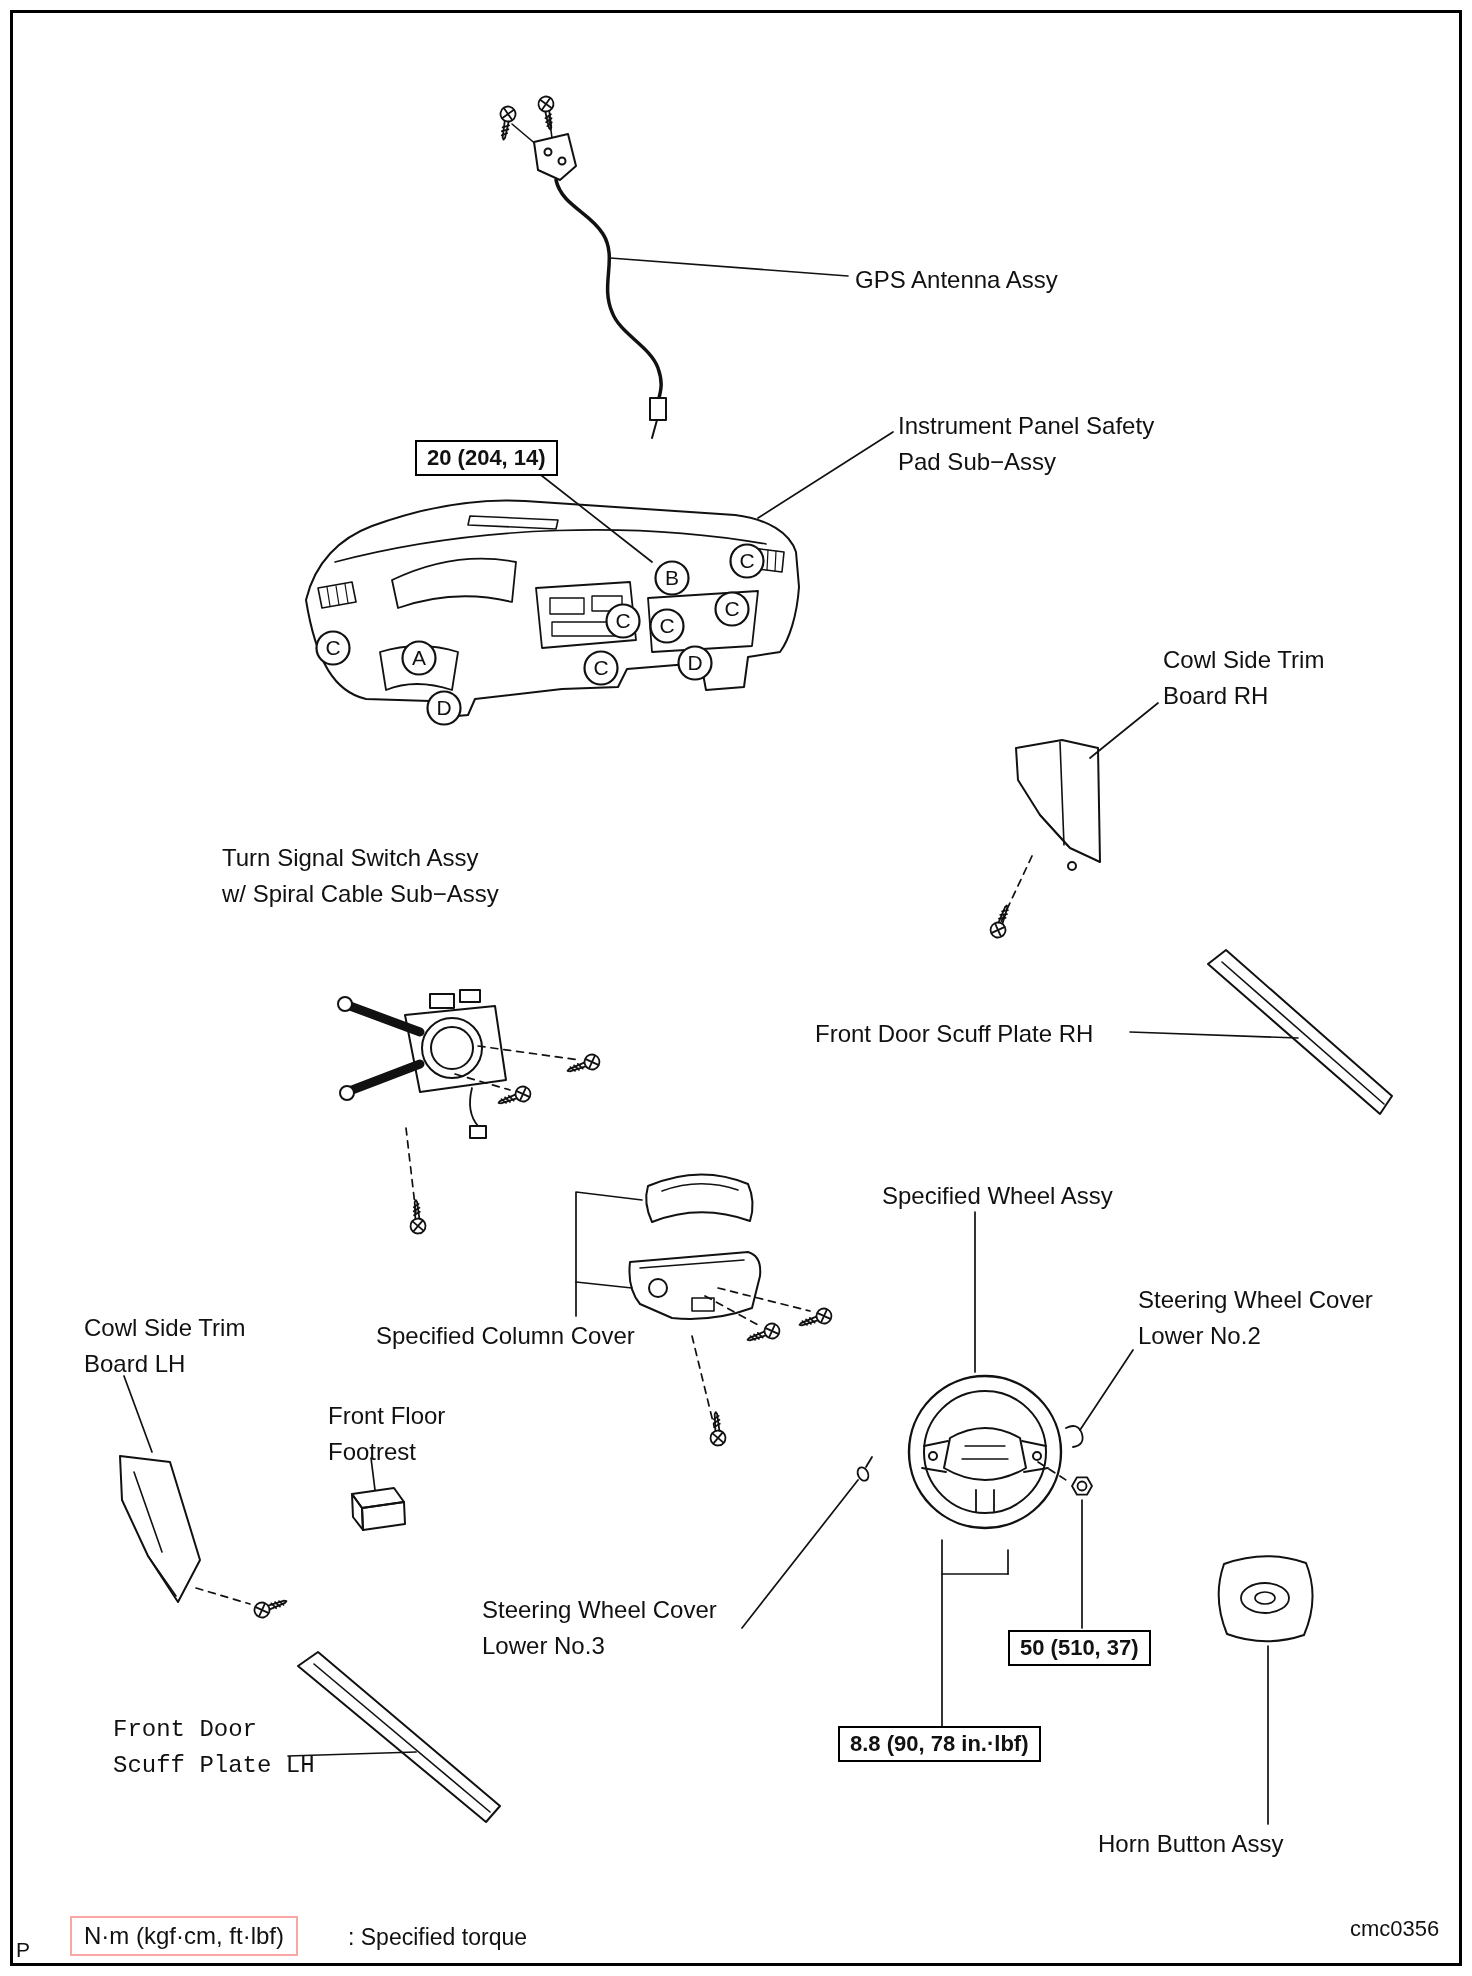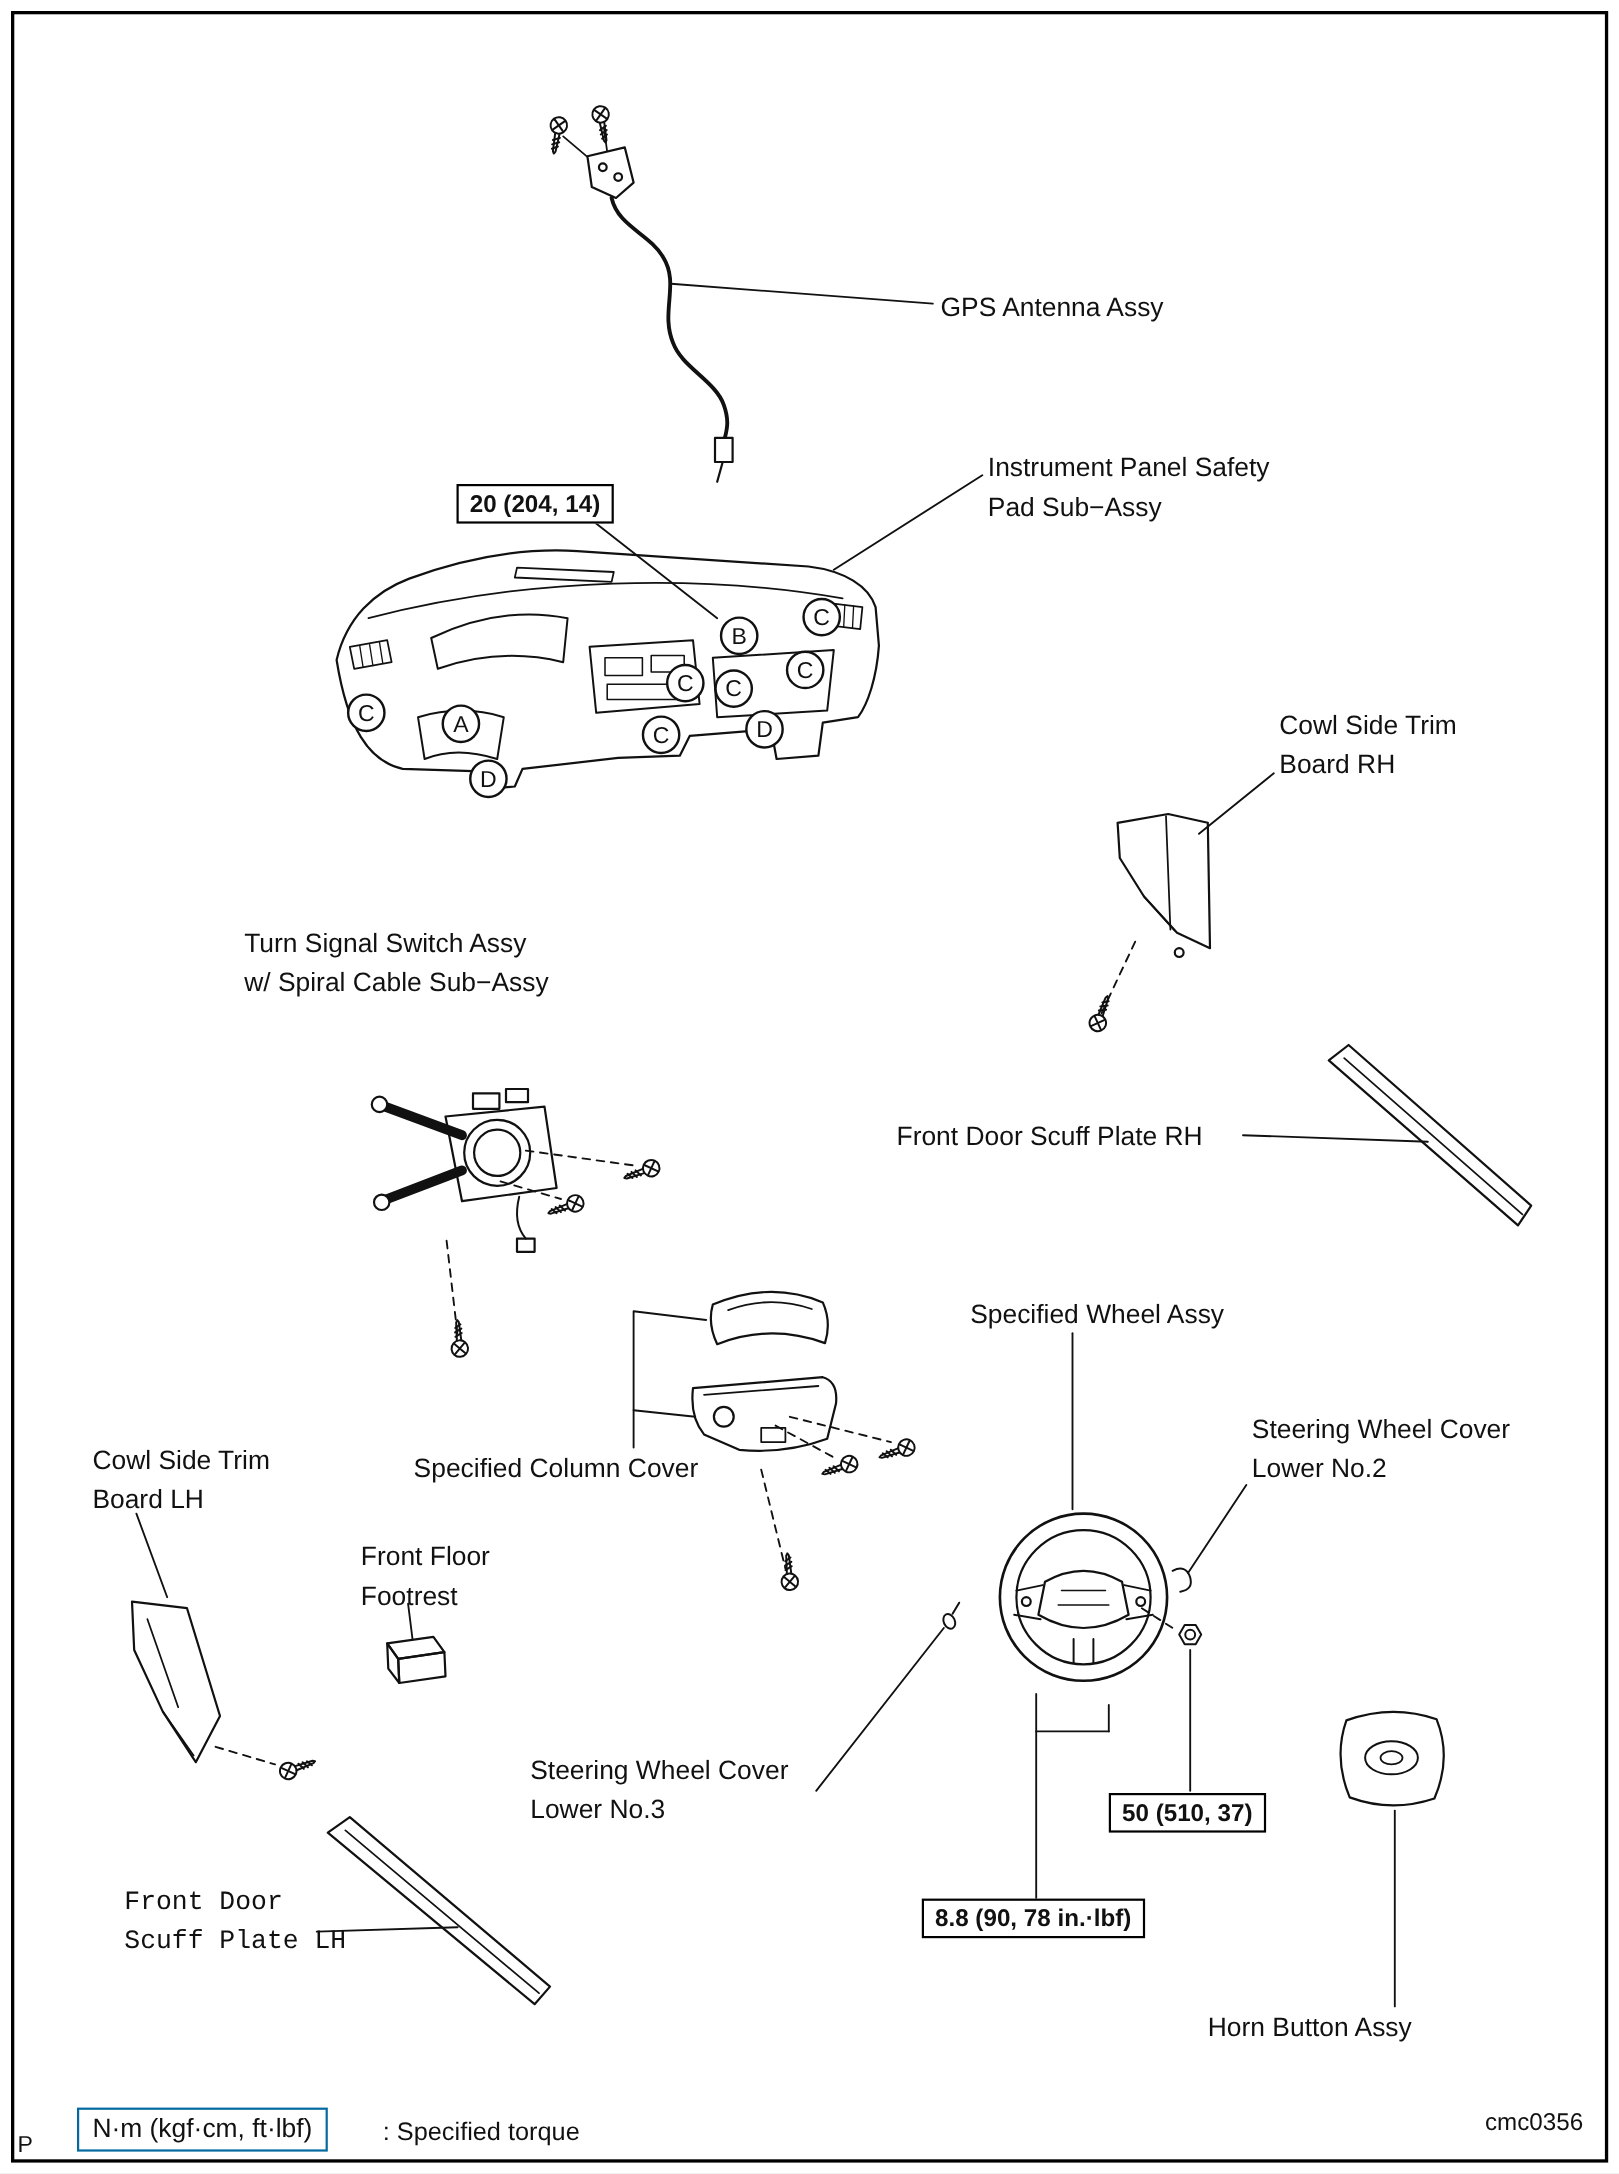--- a/index.html
+++ b/index.html
@@ -9,21 +9,21 @@
     margin:0 auto;
   }
   .frame{position:absolute;left:10px;top:10px;right:10px;bottom:10px;border:3px solid #000;}
   svg.art{position:absolute;left:0;top:0;}
   svg text{font-family:"Liberation Sans", sans-serif;fill:#111;stroke:none;font-size:21px;}
   .lbl{position:absolute;font-size:24px;line-height:1.5;white-space:pre-line;color:#111;}
   .torque{
     position:absolute;border:2px solid #000;background:#fff;
     font-weight:bold;font-size:22px;line-height:1.2;padding:3px 10px;white-space:nowrap;
   }
-  .legend-box{position:absolute;border:2px solid #0369a1;background:#fff;font-size:24px;padding:4px 12px;white-space:nowrap;}
+  .legend-box{position:absolute;border:2px solid #fca5a5;background:#fff;font-size:24px;padding:4px 12px;white-space:nowrap;}
   .legend-desc{position:absolute;font-size:23px;white-space:nowrap;}
   .code{position:absolute;font-size:22px;}
   .pmark{position:absolute;font-size:21px;}
 </style>
 </head>
 <body>
 
 <div class="page">
 
   <svg class="art" width="1472" height="1976" viewBox="0 0 1472 1976">

